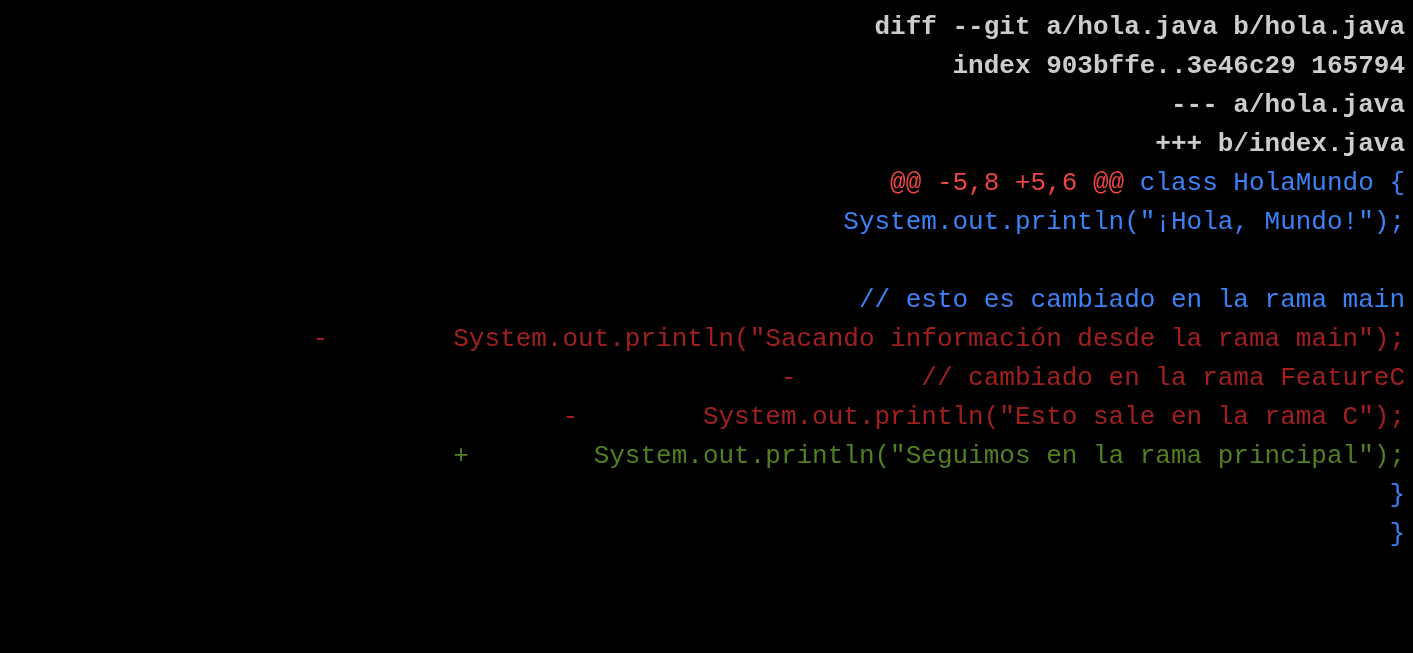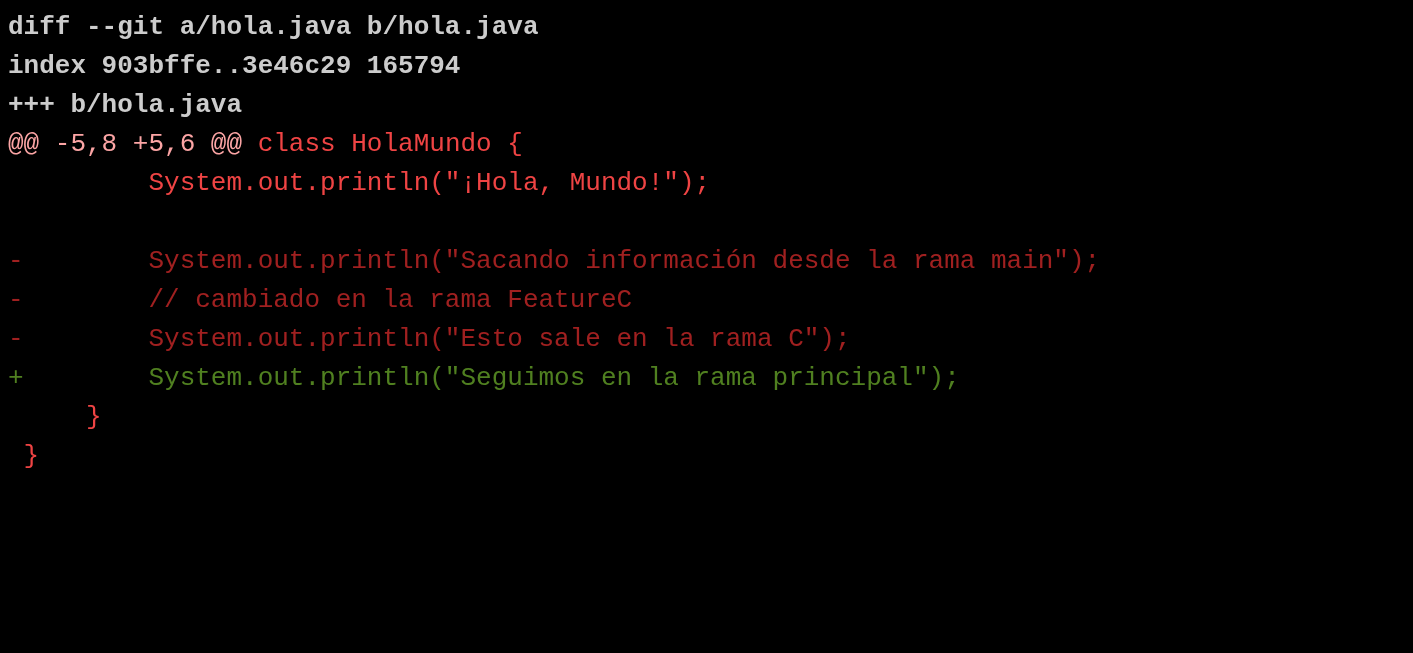--- a/index.html
+++ b/index.html
@@ -1,18 +1,19 @@
 <!DOCTYPE html>
 <html><head>
   <meta charset="utf-8">
   <style>
     * {
       margin: 0;
       padding: 0;
       box-sizing: border-box;
+      text-align: right;
     }
     body {
       background-color: #000000;
       font-family: 'Consolas', 'Monaco', 'Courier New', monospace;
       font-size: 26px;
       line-height: 1.5;
       padding: 8px;
       color: #cccccc;
       width: 1413px;
       height: 653px;
@@ -20,41 +21,43 @@
     }
     .diff-line {
       white-space: pre;
       font-weight: 500;
     }
     .header {
       color: #cccccc;
       font-weight: bold;
     }
     .hunk-marker {
-      color: #fca5a5;
+      color: #ef4444;
     }
     .context {
-      color: #ef4444;
+      color: #3b82f6;
     }
     .removed {
       color: #a02020;
     }
     .added {
       color: #508020;
     }
   </style>
 </head>
 <body>
 
 <div>
   <div class="diff-line header">diff --git a/hola.java b/hola.java</div>
   <div class="diff-line header">index 903bffe..3e46c29 165794</div>
-  <div class="diff-line header">+++ b/hola.java</div>
+  <div class="diff-line header">--- a/hola.java</div>
+  <div class="diff-line header">+++ b/index.java</div>
   <div class="diff-line"><span class="hunk-marker">@@ -5,8 +5,6 @@</span><span class="context"> class HolaMundo {</span></div>
   <div class="diff-line context">         System.out.println("¡Hola, Mundo!");</div>
   <div class="diff-line context"> </div>
+  <div class="diff-line context">         // esto es cambiado en la rama main</div>
   <div class="diff-line removed">-        System.out.println("Sacando información desde la rama main");</div>
   <div class="diff-line removed">-        // cambiado en la rama FeatureC</div>
   <div class="diff-line removed">-        System.out.println("Esto sale en la rama C");</div>
   <div class="diff-line added">+        System.out.println("Seguimos en la rama principal");</div>
   <div class="diff-line context">     }</div>
   <div class="diff-line context"> }</div>
 </div>
 
 </body></html>

